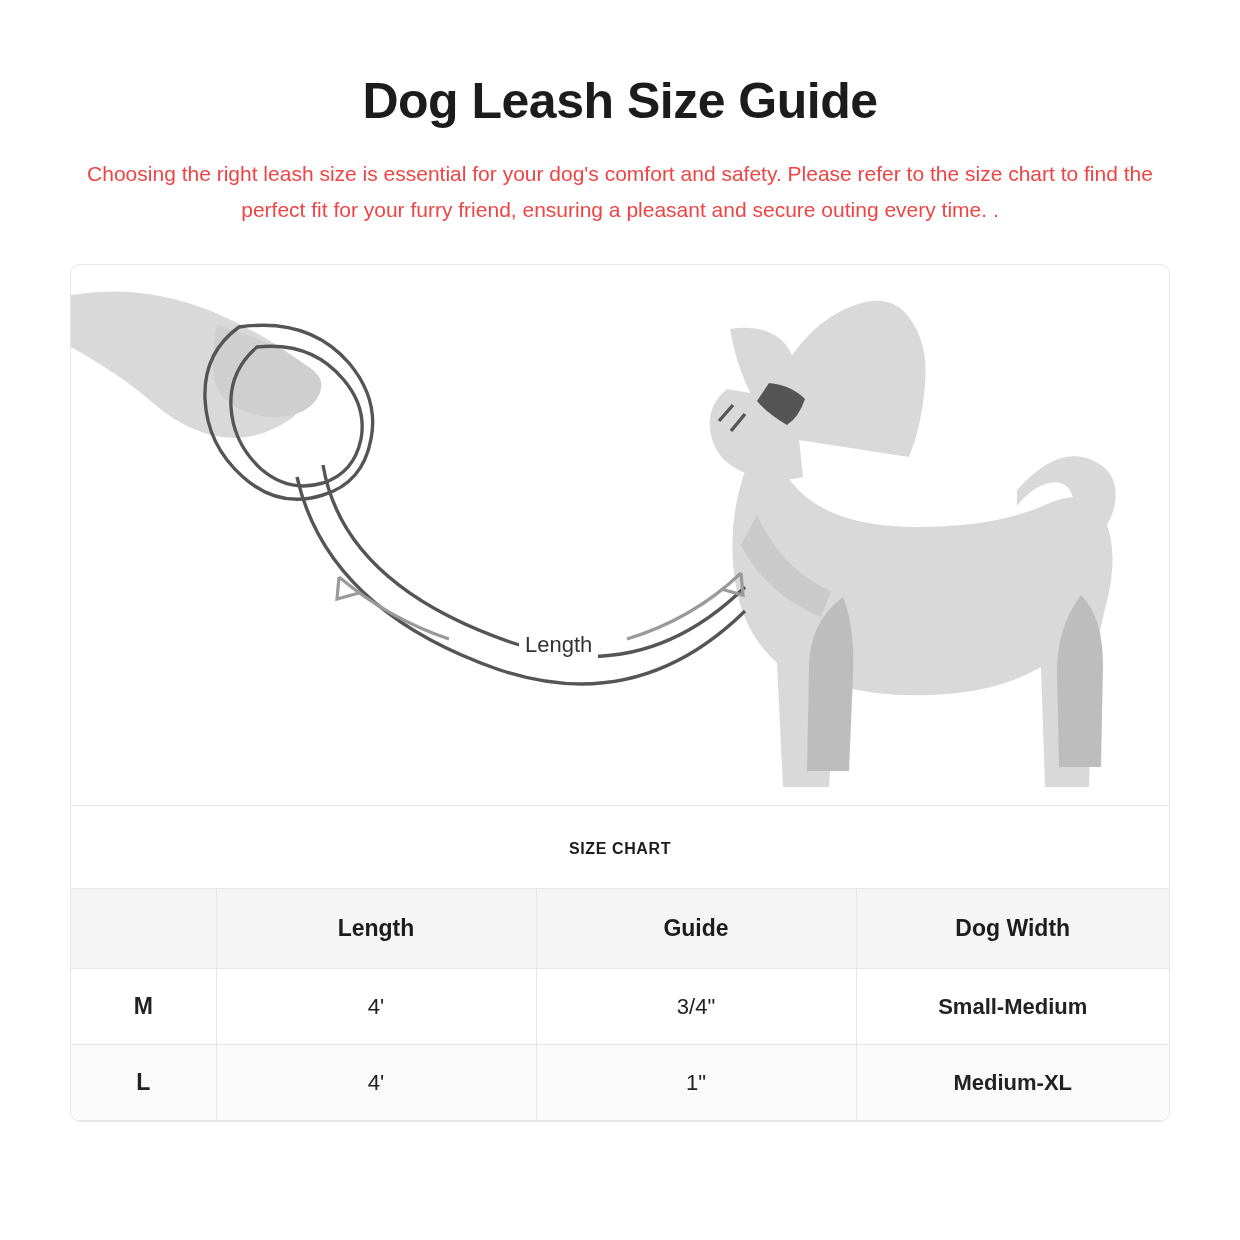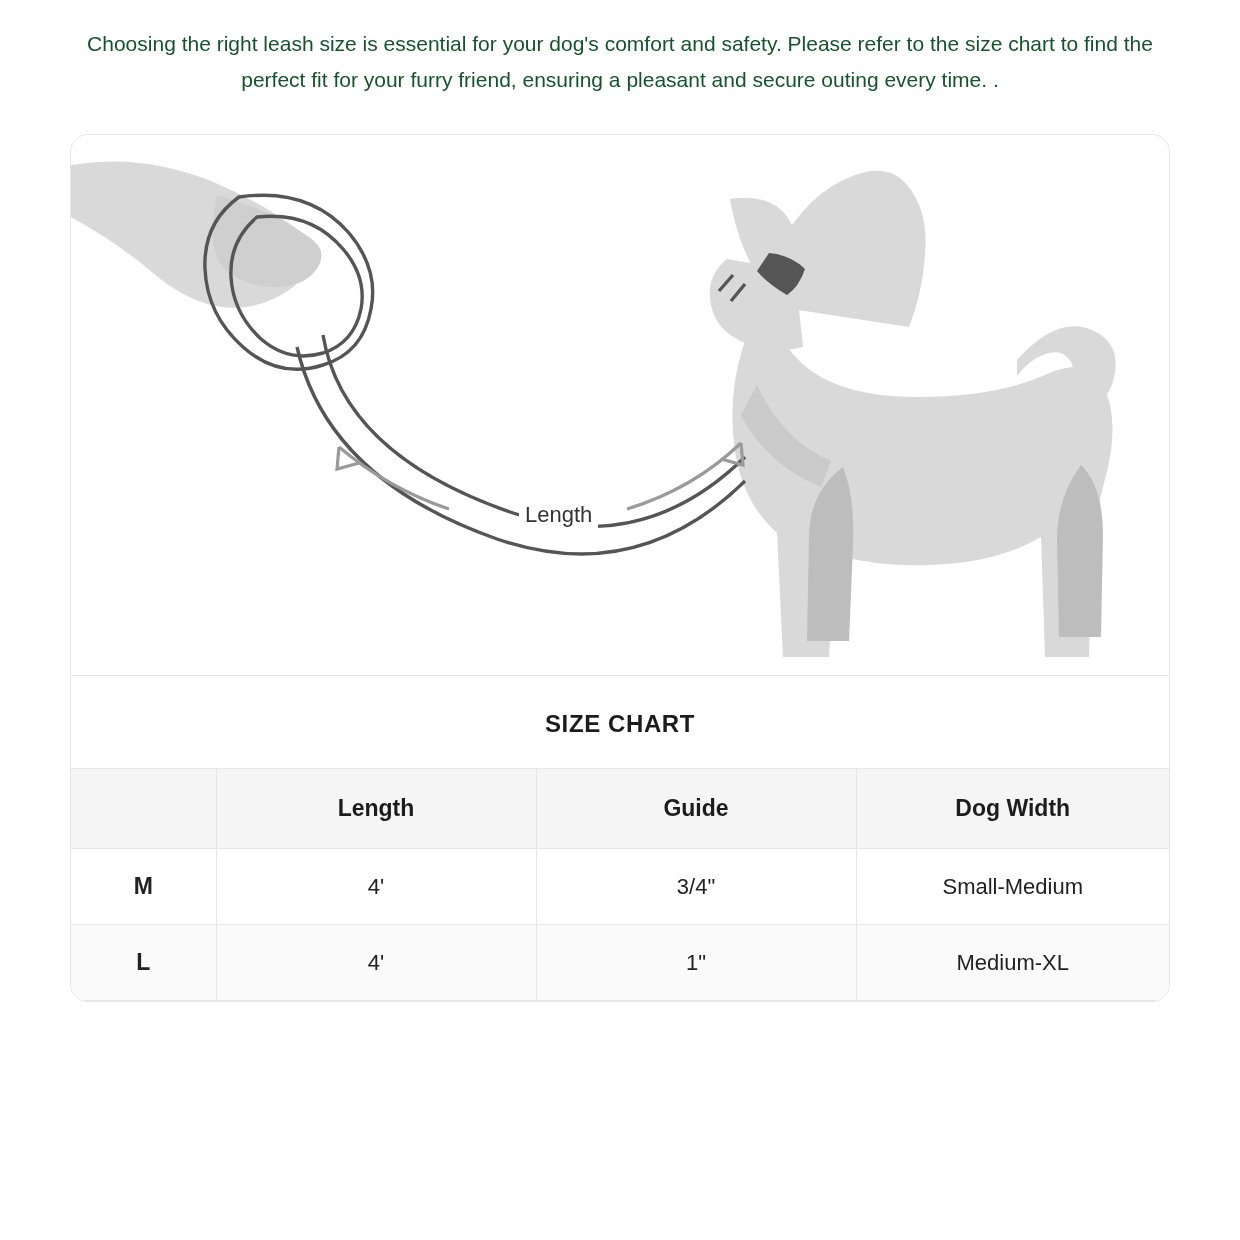--- a/index.html
+++ b/index.html
@@ -26,29 +26,29 @@
     font-size: 50px;
     font-weight: bold;
     letter-spacing: -0.5px;
     margin: 72px 0 0 0;
     color: #1c1c1c;
   }
   .subtitle {
     text-align: center;
     font-size: 21px;
     line-height: 1.72;
-    color: #14532d;
+    color: #ef4444;
     margin: 26px auto 0 auto;
     width: 1100px;
     font-weight: 400;
   }
   .card {
     margin: 36px 70px 0 70px;
     border: 1px solid #e6e6e6;
-    border-radius: 18px;
+    border-radius: 10px;
     background: #ffffff;
     overflow: hidden;
   }
   .illustration {
     position: relative;
     height: 540px;
     width: 100%;
   }
   .illustration svg {
     display: block;
@@ -59,21 +59,21 @@
     position: absolute;
     left: 448px;
     top: 365px;
     font-size: 22px;
     color: #333;
     background: #fff;
     padding: 2px 6px;
   }
   .chart-title {
     text-align: center;
-    font-size: 24px;
+    font-size: 16px;
     font-weight: bold;
     letter-spacing: 0.6px;
     color: #1c1c1c;
     padding: 34px 0 30px 0;
     border-top: 1px solid #e6e6e6;
   }
   table {
     width: 100%;
     border-collapse: collapse;
     font-size: 22px;
@@ -90,34 +90,35 @@
     color: #1c1c1c;
   }
   thead th:last-child { border-right: none; }
   tbody td {
     padding: 24px 10px;
     text-align: center;
     border-bottom: 1px solid #e6e6e6;
     border-right: 1px solid #e6e6e6;
     color: #222;
   }
-  tbody td:last-child { border-right: none; }
+  tbody td:last-child { border-right: none; font-weight: bold; }
   tbody tr:nth-child(odd) td { background: #ffffff; }
   tbody tr:nth-child(even) td { background: #fafafa; }
   tbody td.size-cell { font-weight: bold; font-size: 23px; }
   col.c1 { width: 145px; }
   col.c2 { width: 320px; }
   col.c3 { width: 320px; }
   col.c4 { width: auto; }
 </style>
 </head>
 <body>
 
 <div class="page">
 
+  <h1 class="title">Dog Leash Size Guide</h1>
 
   <p class="subtitle">Choosing the right leash size is essential for your dog's comfort and safety. Please refer to the size chart to find the perfect fit for your furry friend, ensuring a pleasant and secure outing every time. .</p>
 
   <div class="card">
 
     <div class="illustration">
       <svg viewBox="0 0 1098 540" preserveAspectRatio="xMidYMid meet">
 
         <g>
 

